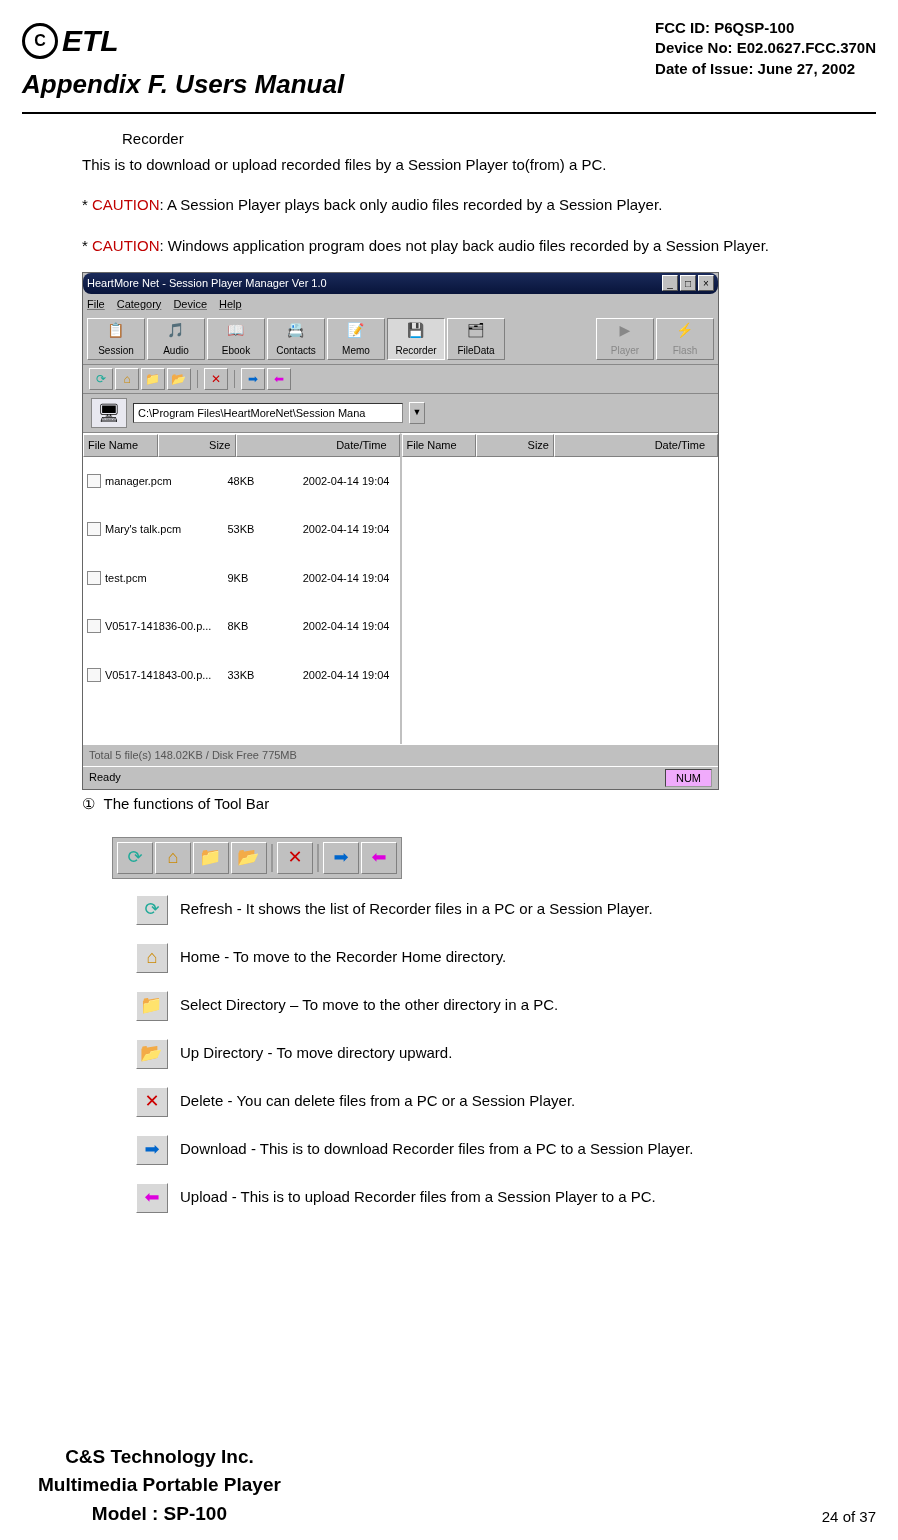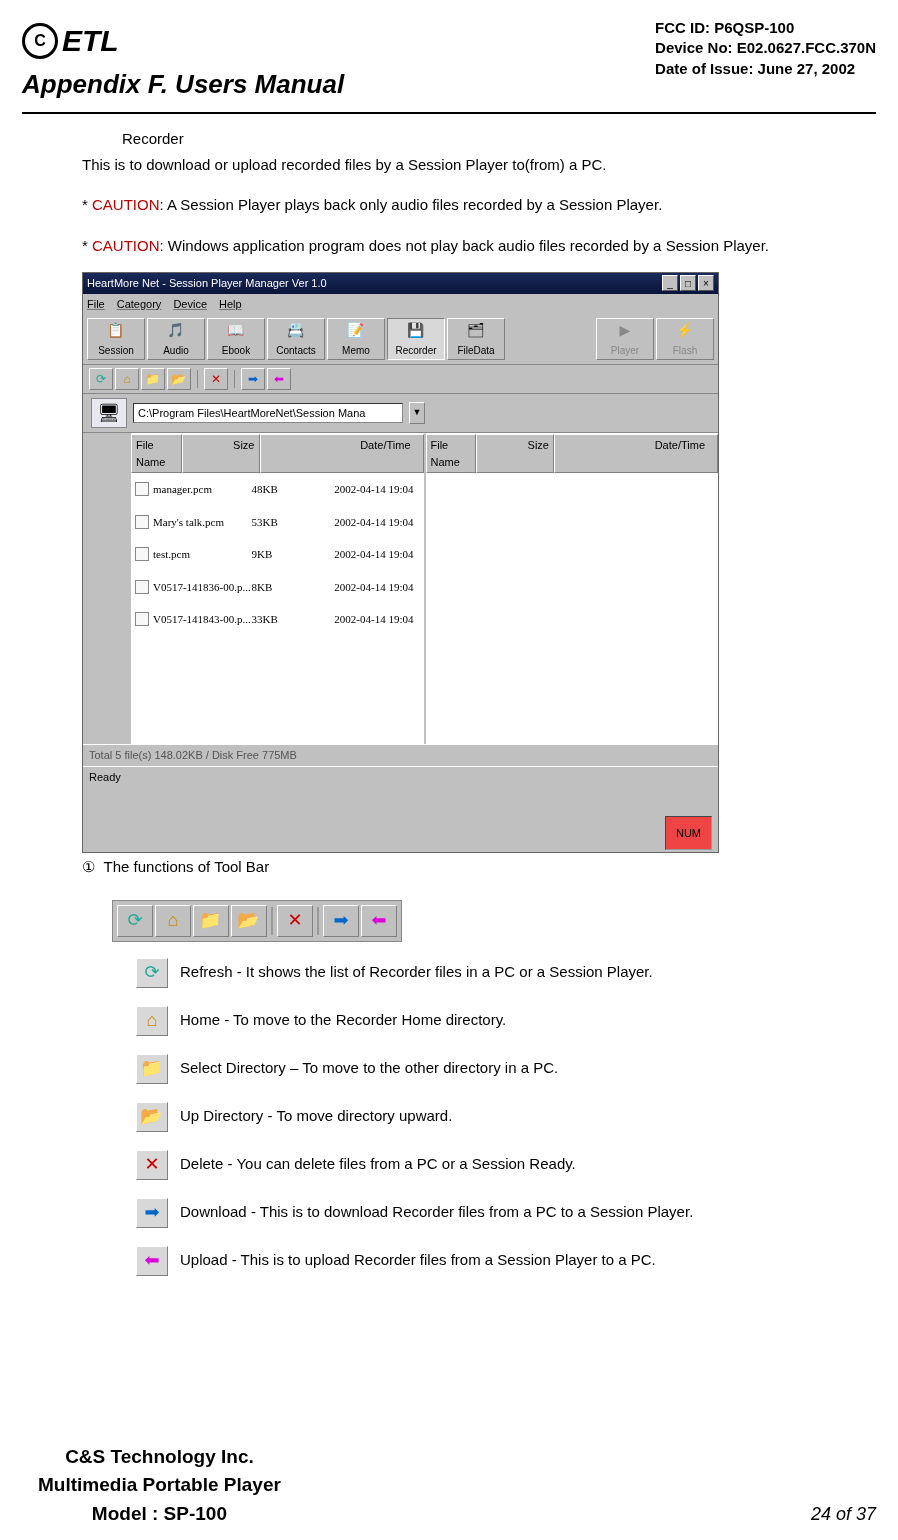--- a/index.html
+++ b/index.html
@@ -42,21 +42,21 @@
   .content .sub { margin-left: 40px; }
   .content p { margin: 0 0 12px 0; line-height: 1.9; }
   .caution { color: #c00000; }
 
   .app-window {
     width: 635px; border: 1px solid #666; background: #c0c0c0;
     font-size: 11px; color:#000;
   }
   .titlebar {
     background: linear-gradient(#1a2a5a,#08143a);
-    color:#fff; padding:2px 4px; display:flex; justify-content:space-between; align-items:center;
+    color:#fff; padding:2px 4px; display:flex; justify-content:space-between; align-items:center;border-radius:8px;
   }
   .titlebar .tbtns { display:flex; gap:2px; }
   .titlebar .tbtn { width:14px;height:14px;background:#c0c0c0;border:1px solid #fff;border-right-color:#555;border-bottom-color:#555;display:flex;align-items:center;justify-content:center;font-size:10px;color:#000;}
   .menubar { background:#c0c0c0; padding:2px 4px; display:flex; gap:12px; }
   .menubar span { text-decoration: underline; text-decoration-color: rgba(0,0,0,0.4); text-underline-offset:1px; }
 
   .app-toolbar {
     display:flex; gap:2px; padding:4px 4px; background:#c0c0c0;
     border-bottom:1px solid #888;
   }
@@ -75,35 +75,35 @@
     width:22px;height:20px;background:#c0c0c0;border:1px solid #fff;border-right-color:#808080;border-bottom-color:#808080;
     display:flex;align-items:center;justify-content:center;font-size:12px;
   }
   .vsep{width:1px;height:18px;background:#888;margin:0 4px;}
 
   .pathbar{display:flex;align-items:center;gap:6px;padding:4px 8px;border-bottom:1px solid #888;}
   .pc{width:34px;height:28px;border:1px solid #888;background:#e8e8f0;display:flex;align-items:center;justify-content:center;font-size:18px;}
   .pathinput{flex:1;max-width:260px;height:18px;border:1px inset #888;background:#fff;font-size:11px;padding:0 4px;display:flex;align-items:center;overflow:hidden;white-space:nowrap;}
   .dd{width:14px;height:20px;border:1px solid #fff;border-right-color:#808080;border-bottom-color:#808080;background:#c0c0c0;display:flex;align-items:center;justify-content:center;font-size:9px;}
 
-  .panes{display:flex;margin-left:48px;}
+  .panes{display:flex;}
   .pane{flex:1;border-top:1px solid #fff;background:#fff;min-height:310px;position:relative;}
   .pane + .pane{border-left:2px solid #c0c0c0;}
   .colhdr{display:flex;background:#c0c0c0;font-size:11px;}
   .ch{border:1px solid #fff;border-right-color:#808080;border-bottom-color:#808080;padding:2px 4px;}
   .c-name{flex:1.4;}.c-size{width:52px;text-align:right;padding-left:20px;}.c-dt{width:110px;text-align:right;padding-right:12px;position:relative;padding-left:40px;}
   .rows{font-size:11px;}
-  .row{display:flex;padding:8px 4px;font-family:Liberation Serif, serif;}
+  .row{display:flex;padding:16px 4px;}
   .cell-name{flex:1.4;display:flex;gap:4px;align-items:center;}
   .fi{width:12px;height:12px;border:1px solid #888;background:#f8f8f8;display:inline-block;}
   .cell-size{width:52px;}
   .cell-dt{width:110px;text-align:right;padding-right:6px;}
   .status{background:#c0c0c0;border-top:1px solid #fff;padding:2px 6px;font-size:11px;color:#555;}
   .status2{background:#c0c0c0;border-top:1px solid #fff;display:flex;justify-content:space-between;padding:2px 6px;font-size:11px;}
-  .numbox{border:1px inset #999;padding:8px 10px;background:#ef4444;margin-top:47px;}
+  .numbox{border:1px inset #999;padding:0 10px;background:#f0abfc;}
 
   .section-num { margin-top:28px; }
   .big-tb {
     display:inline-flex; gap:2px; padding:4px; margin:6px 0 16px 30px; background:#c0c0c0;
     border:1px solid #888;
   }
   .big-tb .bbtn{
     width:34px;height:30px;background:#c0c0c0;border:1px solid #fff;border-right-color:#808080;border-bottom-color:#808080;
     display:flex;align-items:center;justify-content:center;font-size:18px;
   }
@@ -117,21 +117,21 @@
   }
 
   .footer{
     position:absolute;bottom:12px;left:22px;right:22px;
     display:flex;justify-content:space-between;align-items:flex-end;
     border-top:1px solid rgba(0,0,0,0);
   }
   .f-left{font-size:12px;line-height:1.3;}
   .f-left b{font-size:13px;}
   .f-center{font-size:19px;font-weight:bold;text-align:center;margin-left:16px;}
-  .f-right{font-size:18px;font-style:italic;}
+  .f-right{font-size:15px;}
 </style>
 </head>
 <body>
 <div class="page">
 
 <div class="header-row">
   <div class="logo-side">
     <div class="logo">
       <span class="mark">C</span>
       <span>ETL</span>
@@ -303,21 +303,21 @@
         <div class="irow">
           <span class="ibox" style="color:#cc0">📁</span>
           <span>Select Directory – To move to the other directory in a PC.</span>
         </div>
         <div class="irow">
           <span class="ibox" style="color:#cc0">📂</span>
           <span>Up Directory - To move directory upward.</span>
         </div>
         <div class="irow">
           <span class="ibox" style="color:#c00">✕</span>
-          <span>Delete - You can delete files from a PC or a Session Ready.</span>
+          <span>Delete - You can delete files from a PC or a Session Player.</span>
         </div>
         <div class="irow">
           <span class="ibox" style="color:#06c">➡</span>
           <span>Download - This is to download Recorder files from a PC to a Session Player.</span>
         </div>
         <div class="irow">
           <span class="ibox" style="color:#d0d">⬅</span>
           <span>Upload - This is to upload Recorder files from a Session Player to a PC.</span>
         </div>
       </div>

